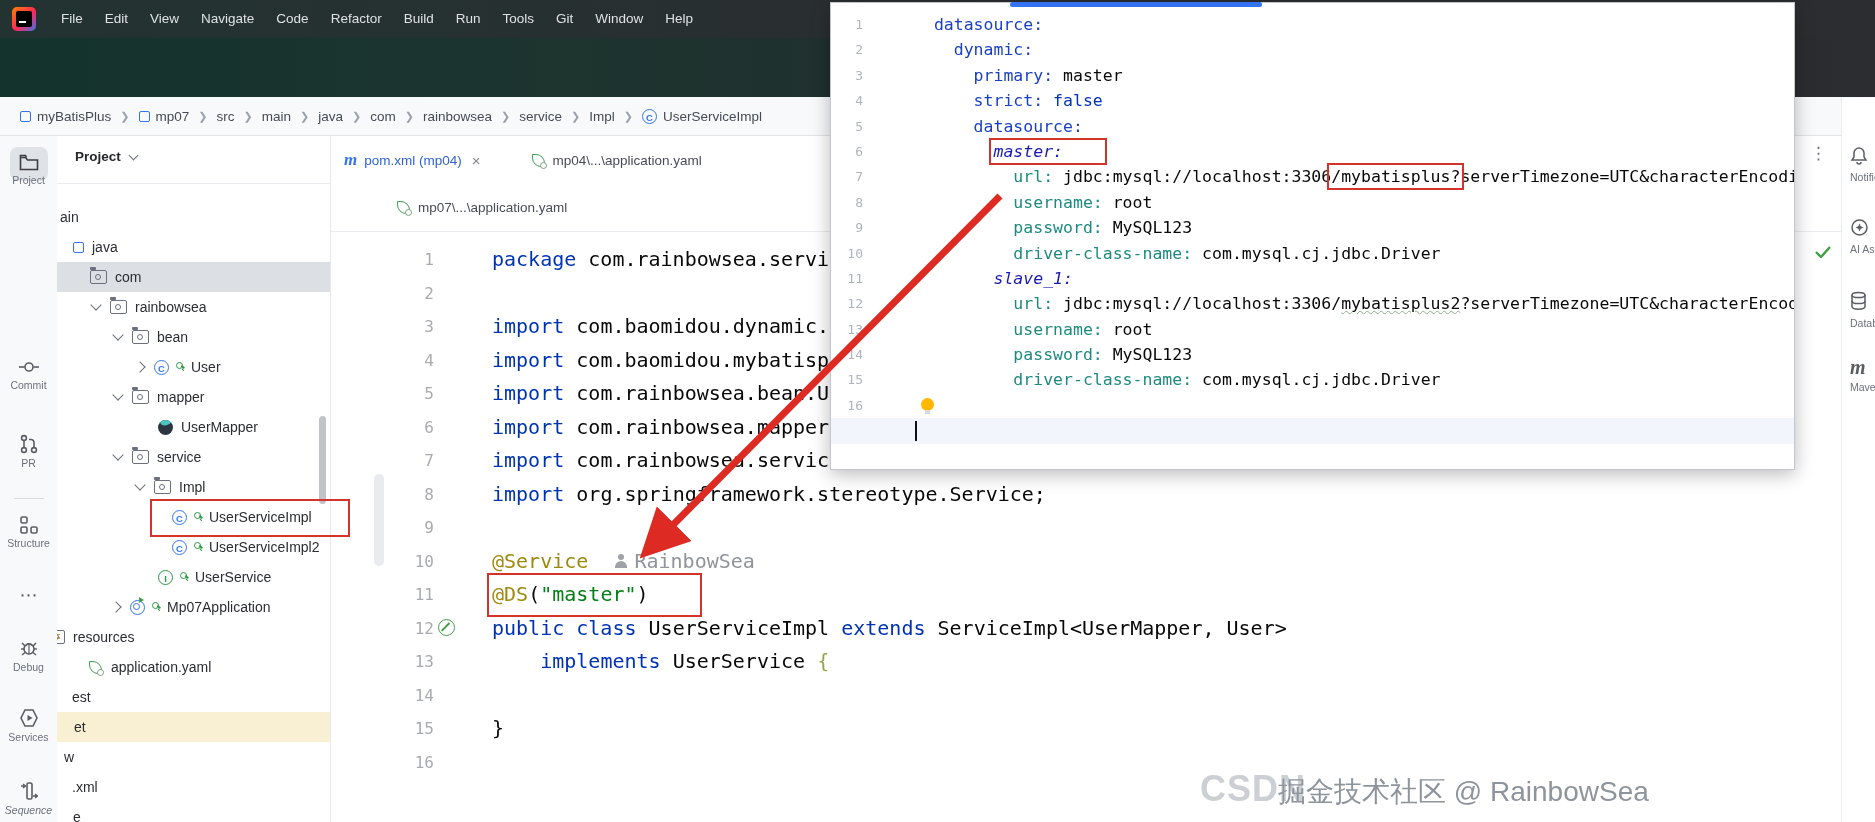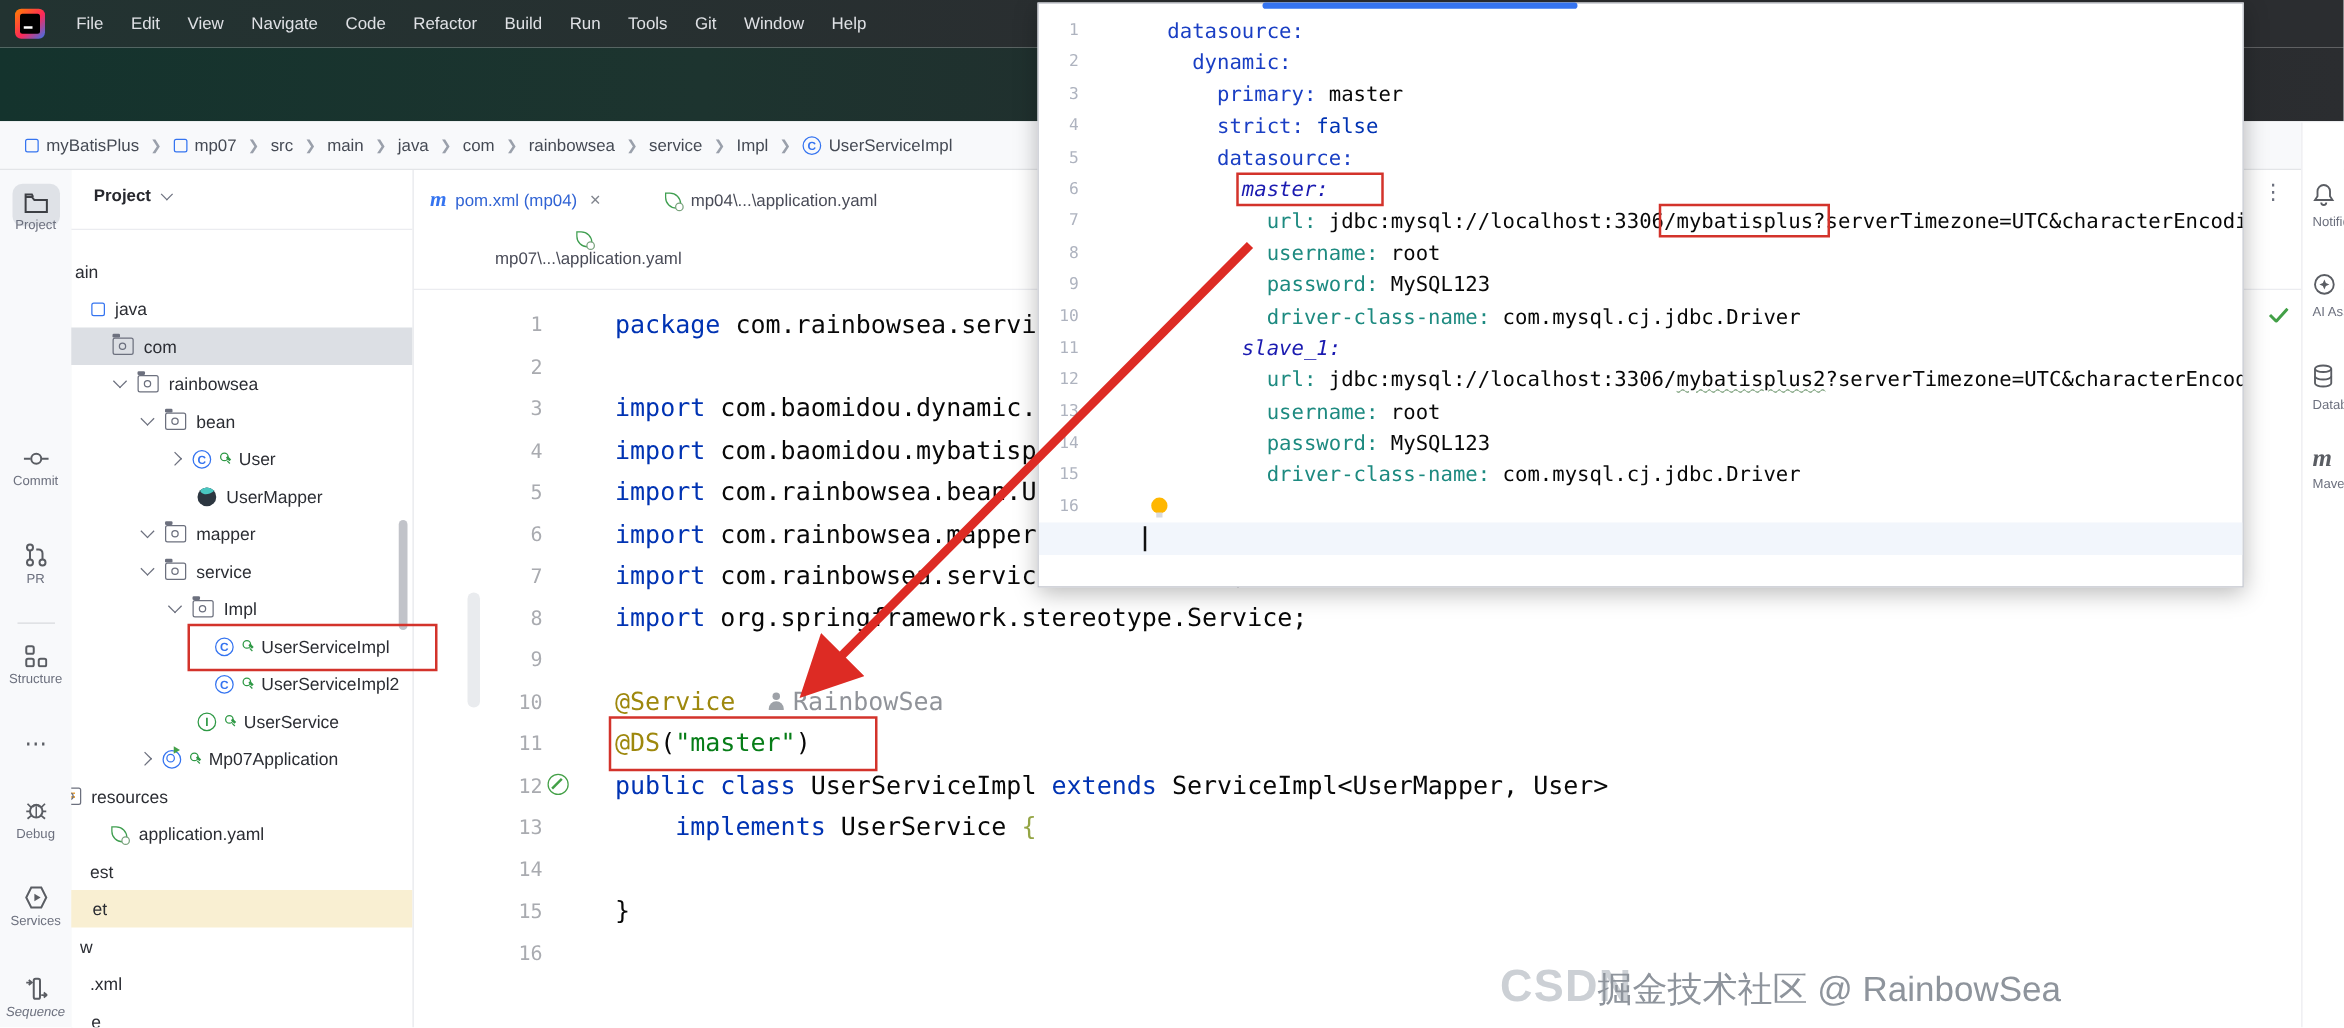--- a/index.html
+++ b/index.html
@@ -201,21 +201,21 @@
       <span class="mvn">m</span>
       <span>pom.xml (mp04)</span>
       <span class="x">×</span>
     </span>
   <span class="tab" style="margin-left:22px;">
       <span class="i-leaf"></span>
       <span>mp04\...\application.yaml</span>
     </span>
 </div>
 <div id="tabrow2" class="abs">
-  <span class="tab" style="margin-left:52px;flex-direction:column;">
+  <span class="tab" style="margin-left:52px;">
       <span class="i-leaf"></span>
       <span>mp07\...\application.yaml</span>
     </span>
 </div>
 
 <div id="stripe" class="abs">
   <div class="stripe-item" style="top:18px;">
     <div style="position:relative;">
         <div class="stripe-active-bg"></div>
     <svg width="20" height="17" viewBox="0 0 20 17">
@@ -308,28 +308,28 @@
         <span class="t-chev-d"></span>
         <span class="i-folder"></span>
         <span>bean</span>
       </div>
     <div class="tree-row" style="padding-left:136px;">
         <span class="t-chev-r"></span>
         <span class="i-circle i-class">C</span>
         <span class="i-key"></span>
         <span>User</span>
       </div>
-    <div class="tree-row" style="padding-left:158px;">
-        <span class="i-mybatis"></span>
-        <span>UserMapper</span>
-      </div>
     <div class="tree-row" style="padding-left:114px;">
         <span class="t-chev-d"></span>
         <span class="i-folder"></span>
         <span>mapper</span>
+      </div>
+    <div class="tree-row" style="padding-left:158px;">
+        <span class="i-mybatis"></span>
+        <span>UserMapper</span>
       </div>
     <div class="tree-row" style="padding-left:114px;">
         <span class="t-chev-d"></span>
         <span class="i-folder"></span>
         <span>service</span>
       </div>
     <div class="tree-row" style="padding-left:136px;">
         <span class="t-chev-d"></span>
         <span class="i-folder"></span>
         <span>Impl</span>

